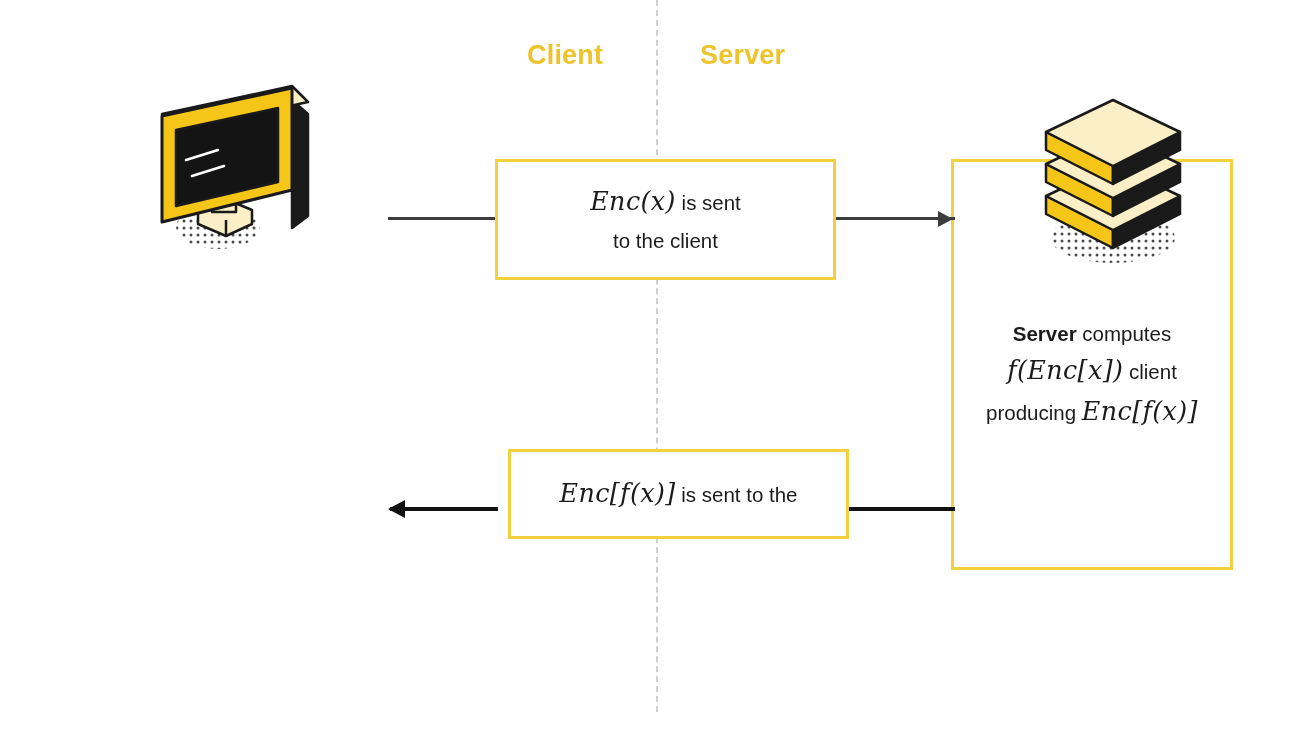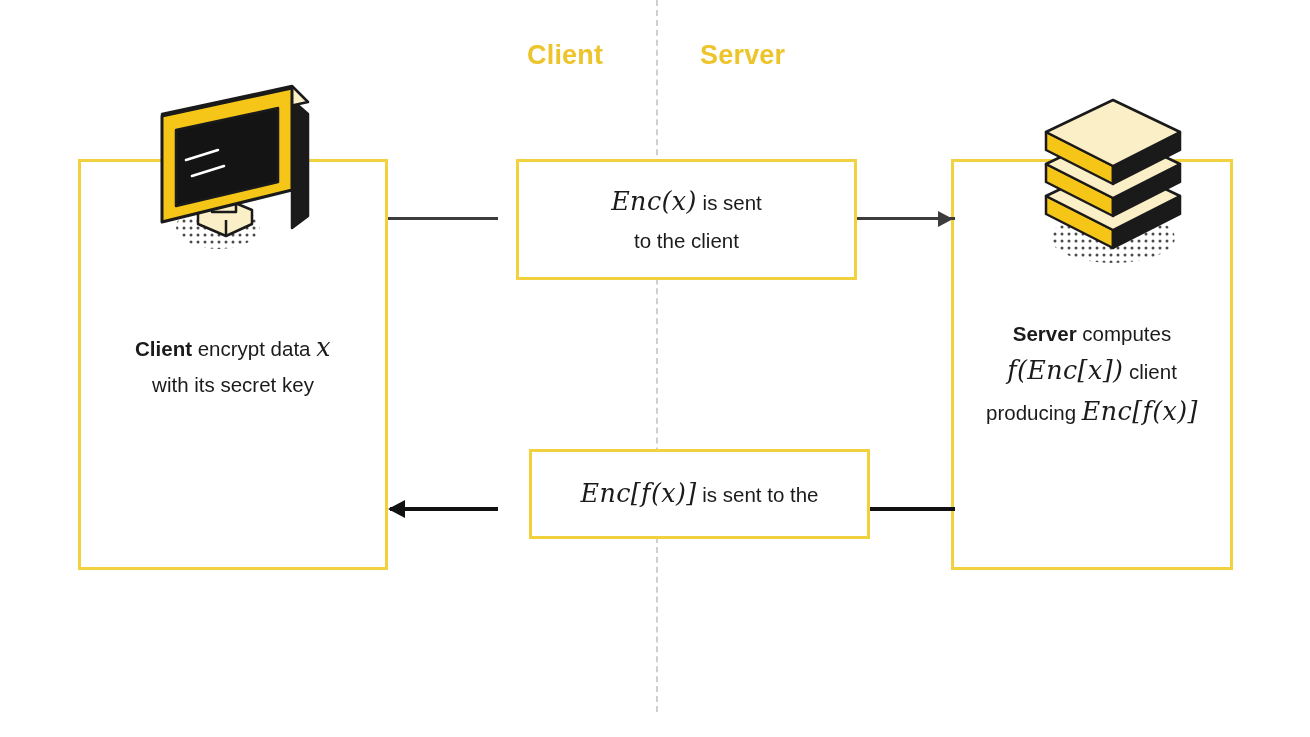--- a/index.html
+++ b/index.html
@@ -72,21 +72,20 @@
   
   .msgbox {
     position: absolute;
     box-sizing: border-box;
     border: 3px solid #f2d13e;
     background: #ffffff;
     display: flex;
     align-items: center;
     justify-content: center;
     z-index: 4;
-    margin-left: 21px;
   }
   .msgbox-top    { left: 495px; top: 159px; width: 341px; height: 121px; }
   .msgbox-bottom { left: 508px; top: 449px; width: 341px; height: 90px; }
   .msg-text {
     text-align: center;
     font-size: 20.5px;
     line-height: 1.7;
     color: #1b1b1b;
     padding: 0 8px;
   }
@@ -140,26 +139,20 @@
 </head>
 <body>
 
 <div class="stage">
 
   <div class="divider"></div>
 
   <div class="heading client">Client</div>
   <div class="heading server">Server</div>
 
-  <div class="panel panel-client">
-    <div class="panel-text">
-      <span class="bold">Client</span><span> encrypt data </span><span class="math">x</span><br>
-      <span>with its secret key</span>
-    </div>
-  </div>
 
   <div class="panel panel-server">
     <div class="panel-text">
       <span class="bold">Server</span><span> computes</span><br>
       <span class="math">f(Enc[x])</span><span> client</span><br>
       <span>producing </span><span class="math">Enc[f(x)]</span>
     </div>
   </div>
 
   <div class="arrow-line arrow-top-left"></div>

